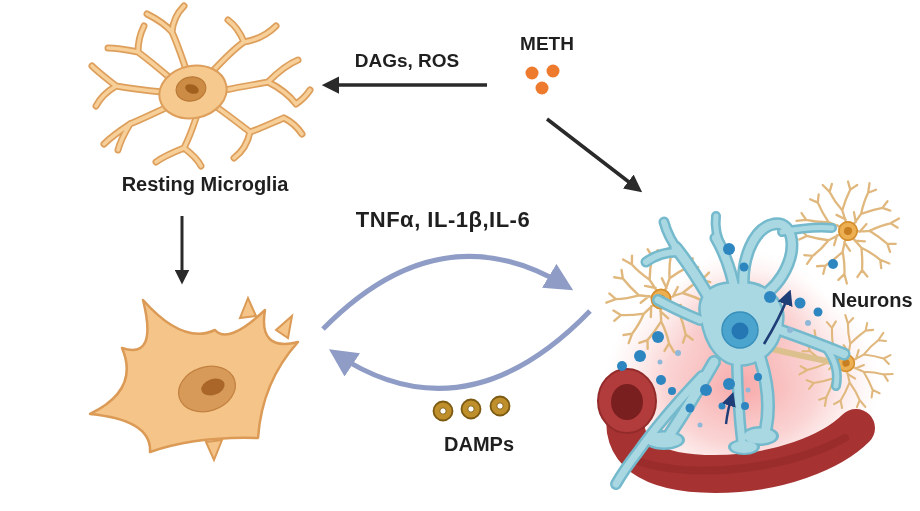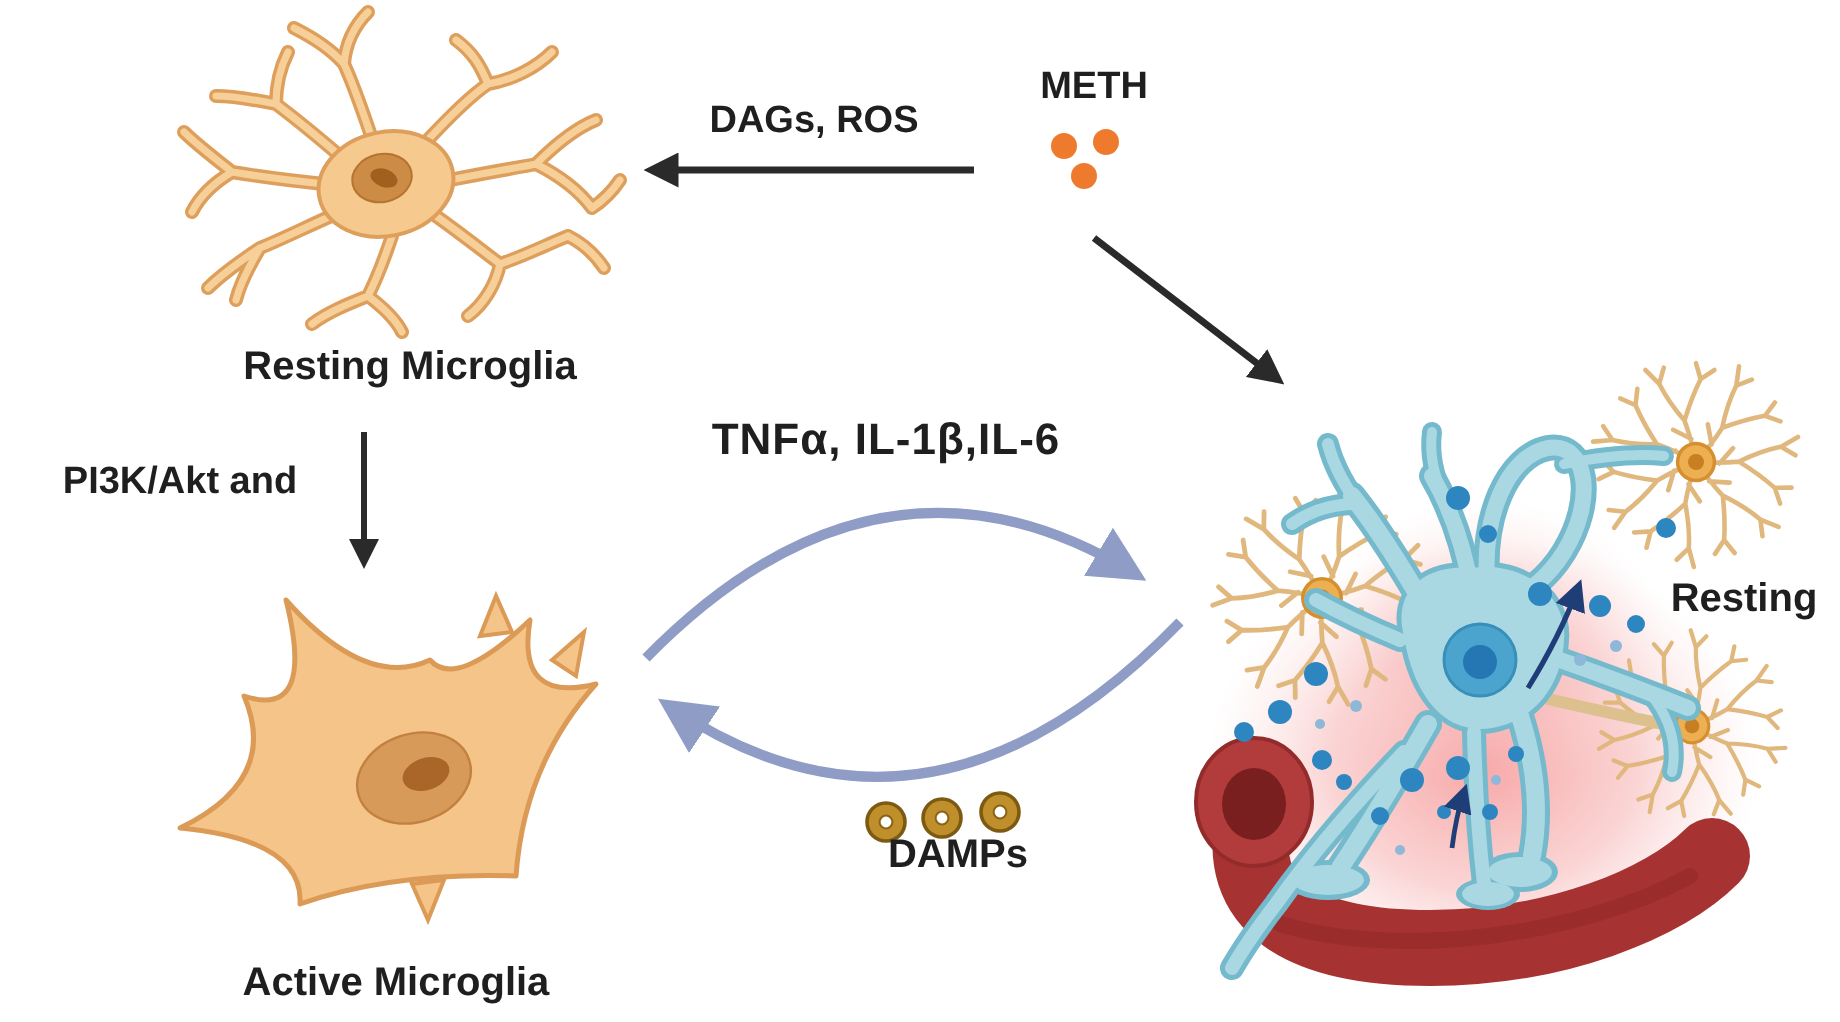--- a/index.html
+++ b/index.html
@@ -207,19 +207,17 @@
         <path d="M764 344 Q780 318 789 294" stroke-width="2.6" marker-end="url(#mNavy)"></path>
         <path d="M726 424 Q728 408 732 396" stroke-width="2.4" marker-end="url(#mNavy)"></path>
       </g>
     </g>
   </svg>
 
   <div class="lbl s19" style="left:407px;top:61px">DAGs, ROS</div>
   <div class="lbl s20" style="left:205px;top:184px">Resting Microglia</div>
   <div class="lbl s19" style="left:547px;top:44px">METH</div>
   <div class="lbl s19" style="left:90px;top:241px">
-    <div class="ln">PI3K/Akt and</div>
   </div>
   <div class="lbl s22" style="left:443px;top:220px">TNFα, IL-1β,IL-6</div>
-  <div class="lbl s20" style="left:479px;top:428px">DAMPs</div>
-  <div class="lbl s20" style="left:198px;top:492px">Active Microglia</div>
-  <div class="lbl s20" style="left:872px;top:300px">Resting</div>
+  <div class="lbl s20" style="left:479px;top:444px">DAMPs</div>
+  <div class="lbl s20" style="left:872px;top:300px">Neurons</div>
 </div>
 
 </body></html>

